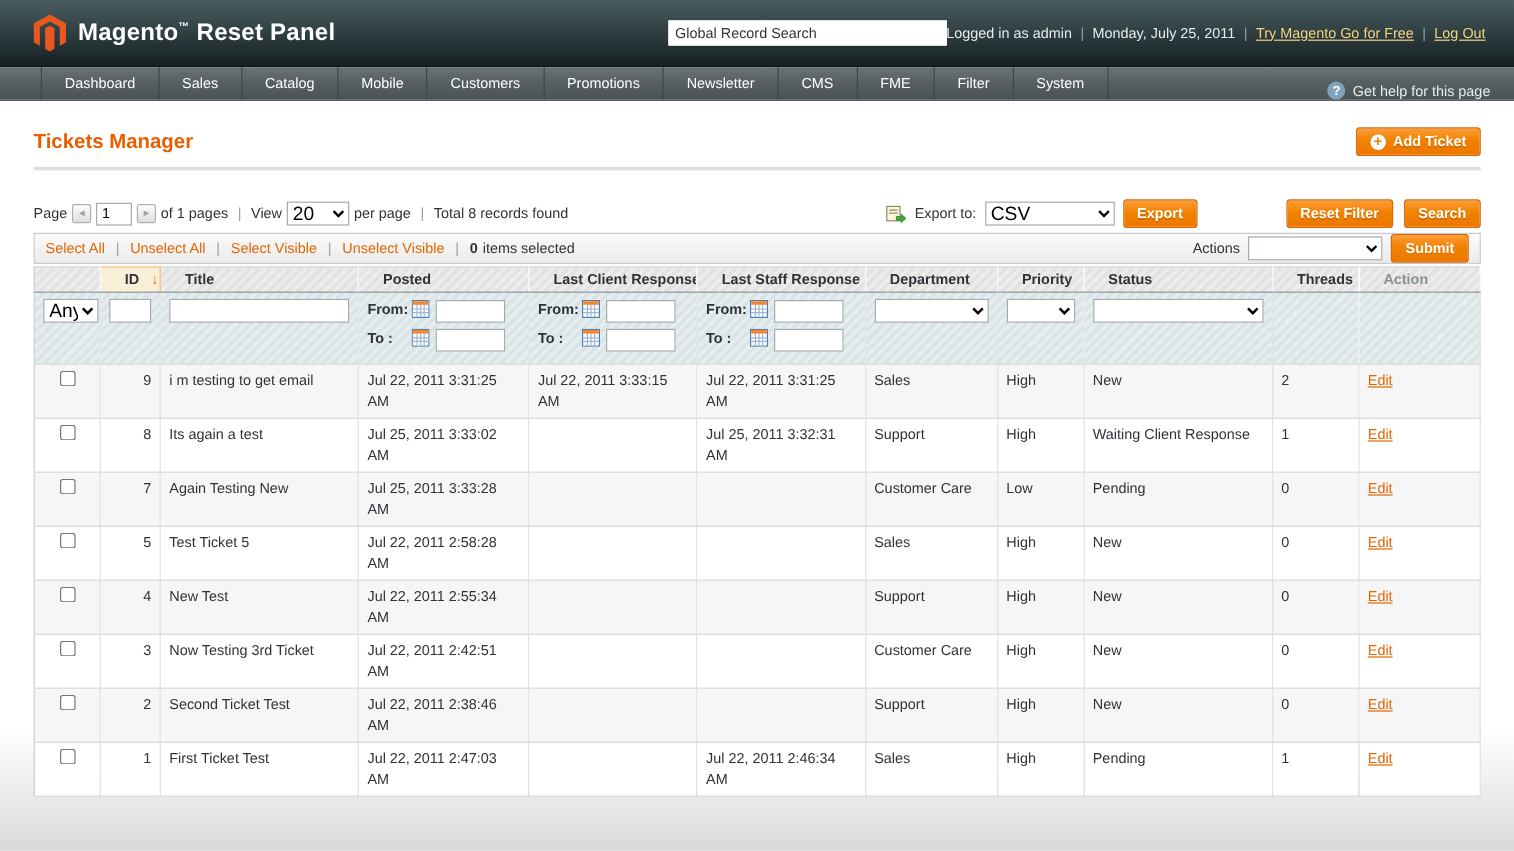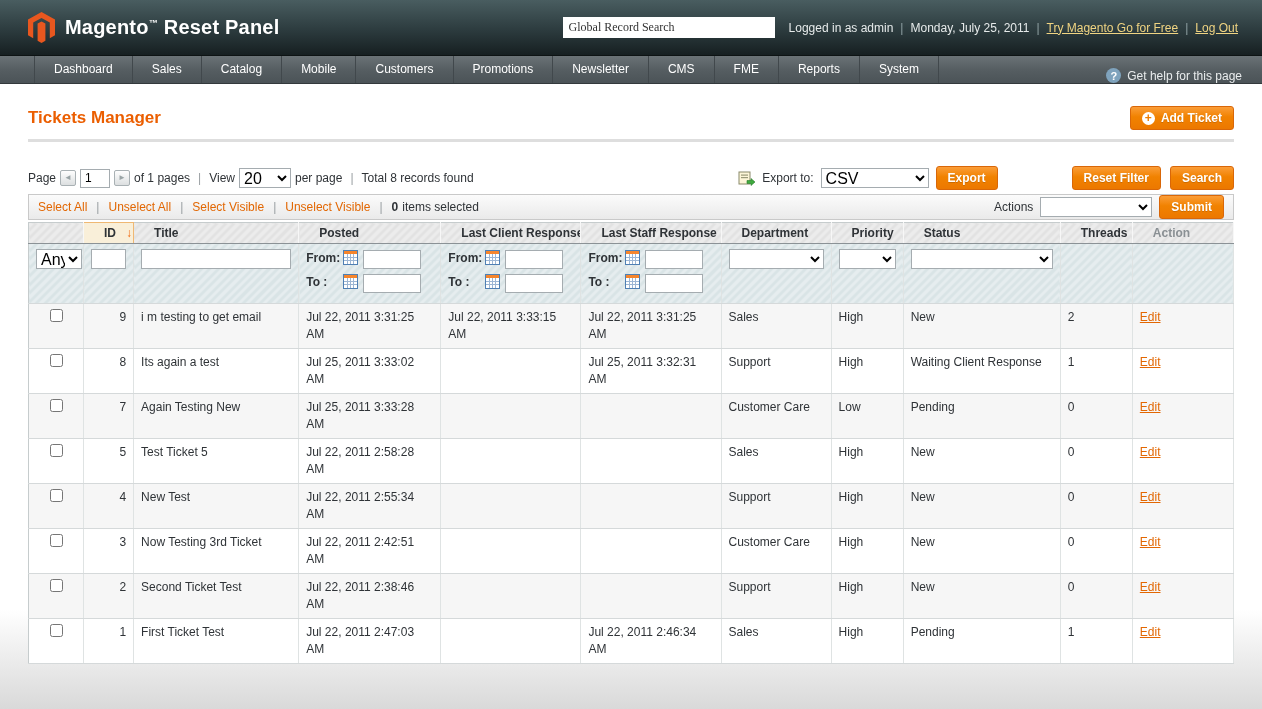--- a/index.html
+++ b/index.html
@@ -15,25 +15,25 @@
     height:56px; display:flex; align-items:center;
     background:linear-gradient(180deg,#495d60 0%,#2c3b3e 55%,#161f21 100%);
     border-bottom:1px solid #0d1314;
   }
   .logo-wrap { display:flex; align-items:center; margin-left:28px; }
   .logo-mark { margin-right:10px; display:block; }
   .logo-title { color:#fff; font-weight:bold; font-size:20px; letter-spacing:0.2px; }
   .logo-title .tm { font-size:9px; vertical-align:super; }
   .logo-title .panel { margin-left:6px; }
   .hdr-search {
-    margin-left:auto; width:212px; height:21px; border:1px solid #fff;
+    margin-left:auto; width:232px; height:21px; border:1px solid #fff;
     padding:2px 5px; font-size:12px; color:#333; background:#fff;
-    font-family:Liberation Serif, serif;
-  }
-  .hdr-info { color:#e6eaea; font-size:12px; margin-left:14px; margin-right:24px; white-space:nowrap; }
+    font-family:Liberation Sans, sans-serif;
+  }
+  .hdr-info { color:#e6eaea; font-size:12px; margin-right:24px; white-space:nowrap; }
   .hdr-info .sep { color:#8fa0a2; margin:0 7px; }
   .hdr-info a { color:#f0d482; text-decoration:underline; cursor:pointer; }
 
   
   .nav-bar {
     height:28px; display:flex; align-items:flex-end;
     background:linear-gradient(180deg,#6a7276 0%,#565e62 50%,#4b5357 100%);
     border-bottom:1px solid #33393c; padding-left:34px;
   }
   .nav-menu { list-style:none; display:flex; }
@@ -158,21 +158,21 @@
   <ul class="nav-menu">
       <li>Dashboard</li>
       <li>Sales</li>
       <li>Catalog</li>
       <li>Mobile</li>
       <li>Customers</li>
       <li>Promotions</li>
       <li>Newsletter</li>
       <li>CMS</li>
       <li>FME</li>
-      <li>Reports</li>
+      <li>Filter</li>
       <li>System</li>
     </ul>
   <div class="nav-help">
     <span class="help-icon">?</span>
     <span>Get help for this page</span>
   </div>
 </div>
 
 <div class="content">
 

